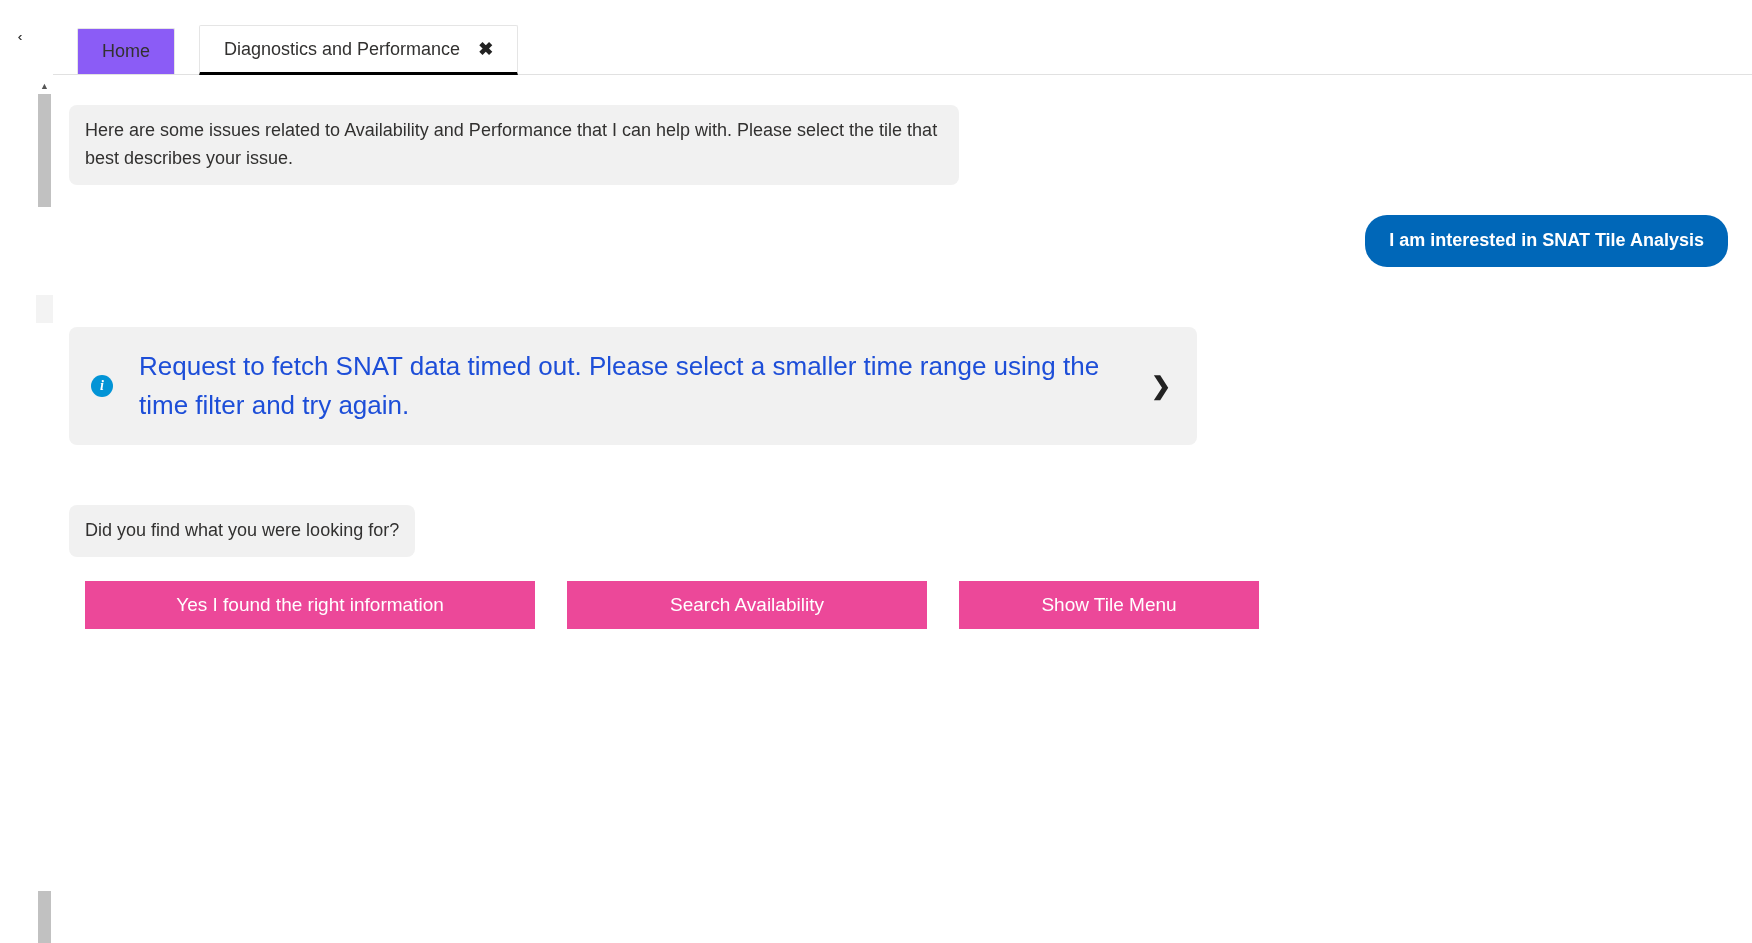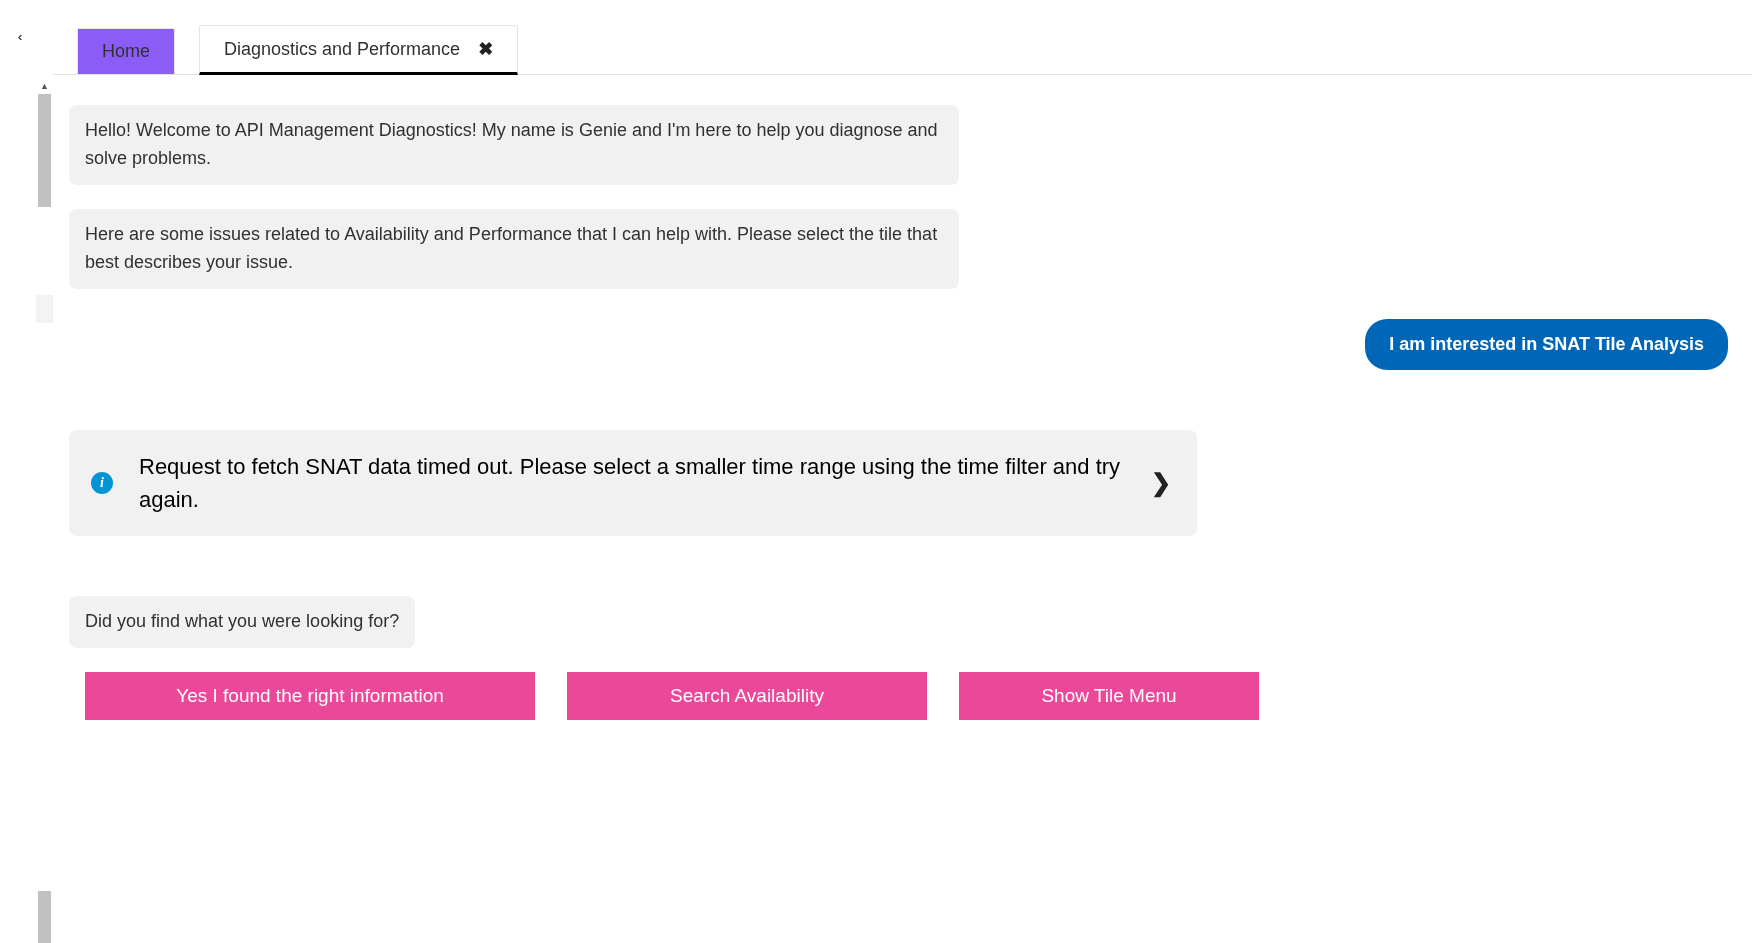--- a/index.html
+++ b/index.html
@@ -172,23 +172,23 @@
       font-size: 14px;
       display: flex;
       align-items: center;
       justify-content: center;
       font-weight: 700;
       font-style: italic;
       font-family: Georgia, serif;
     }
     .info-text {
       flex: 1;
-      font-size: 22px;
+      font-size: 26px;
       line-height: 1.5;
-      color: #000000;
+      color: #1d4ed8;
     }
     .info-chevron {
       font-size: 24px;
       font-weight: 900;
       color: #222;
       padding: 0 4px;
     }
     
     .actions {
       display: flex;
@@ -235,23 +235,20 @@
         <span>Home</span>
       </div>
       <div class="tab active">
         <span>Diagnostics and Performance</span>
         <span class="tab-close">✖</span>
       </div>
     </div>
 
     <div class="chat">
 
-      <div class="row bot tight">
-        <div class="bubble bot">Hello! Welcome to API Management Diagnostics! My name is Genie and I'm here to help you diagnose and solve problems.</div>
-      </div>
 
       <div class="row bot">
         <div class="bubble bot">Here are some issues related to Availability and Performance that I can help with. Please select the tile that best describes your issue.</div>
       </div>
 
       <div class="row user extra-gap">
         <div class="bubble user">I am interested in SNAT Tile Analysis</div>
       </div>
 
 

